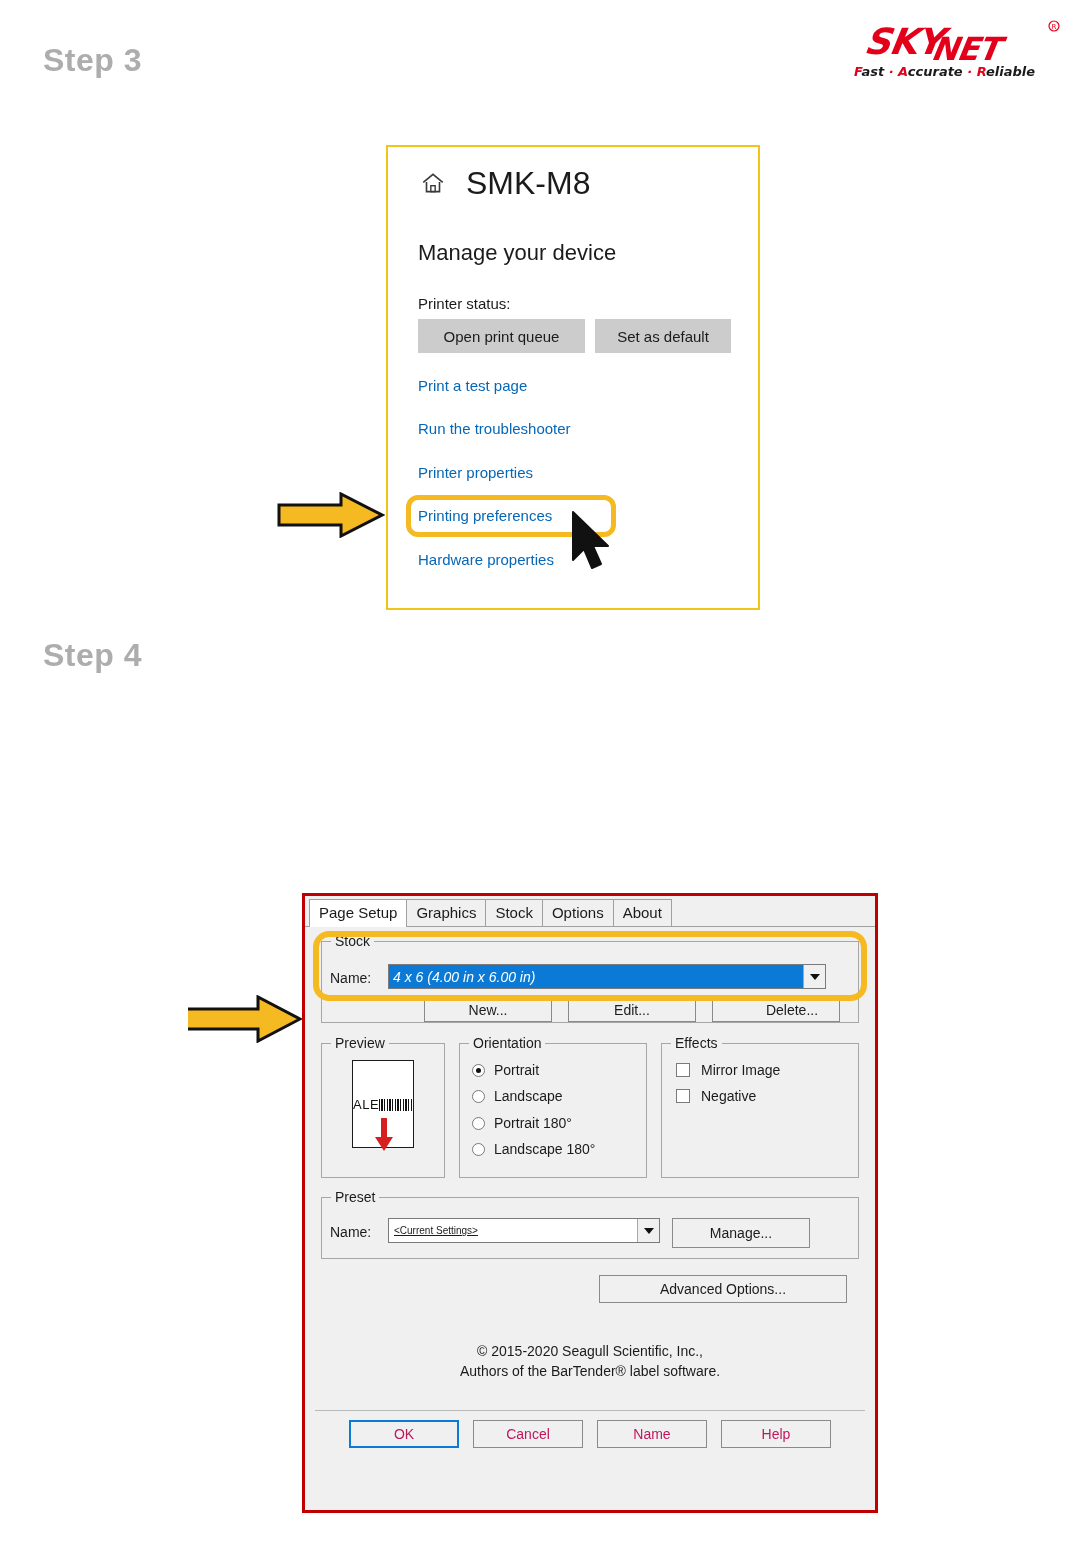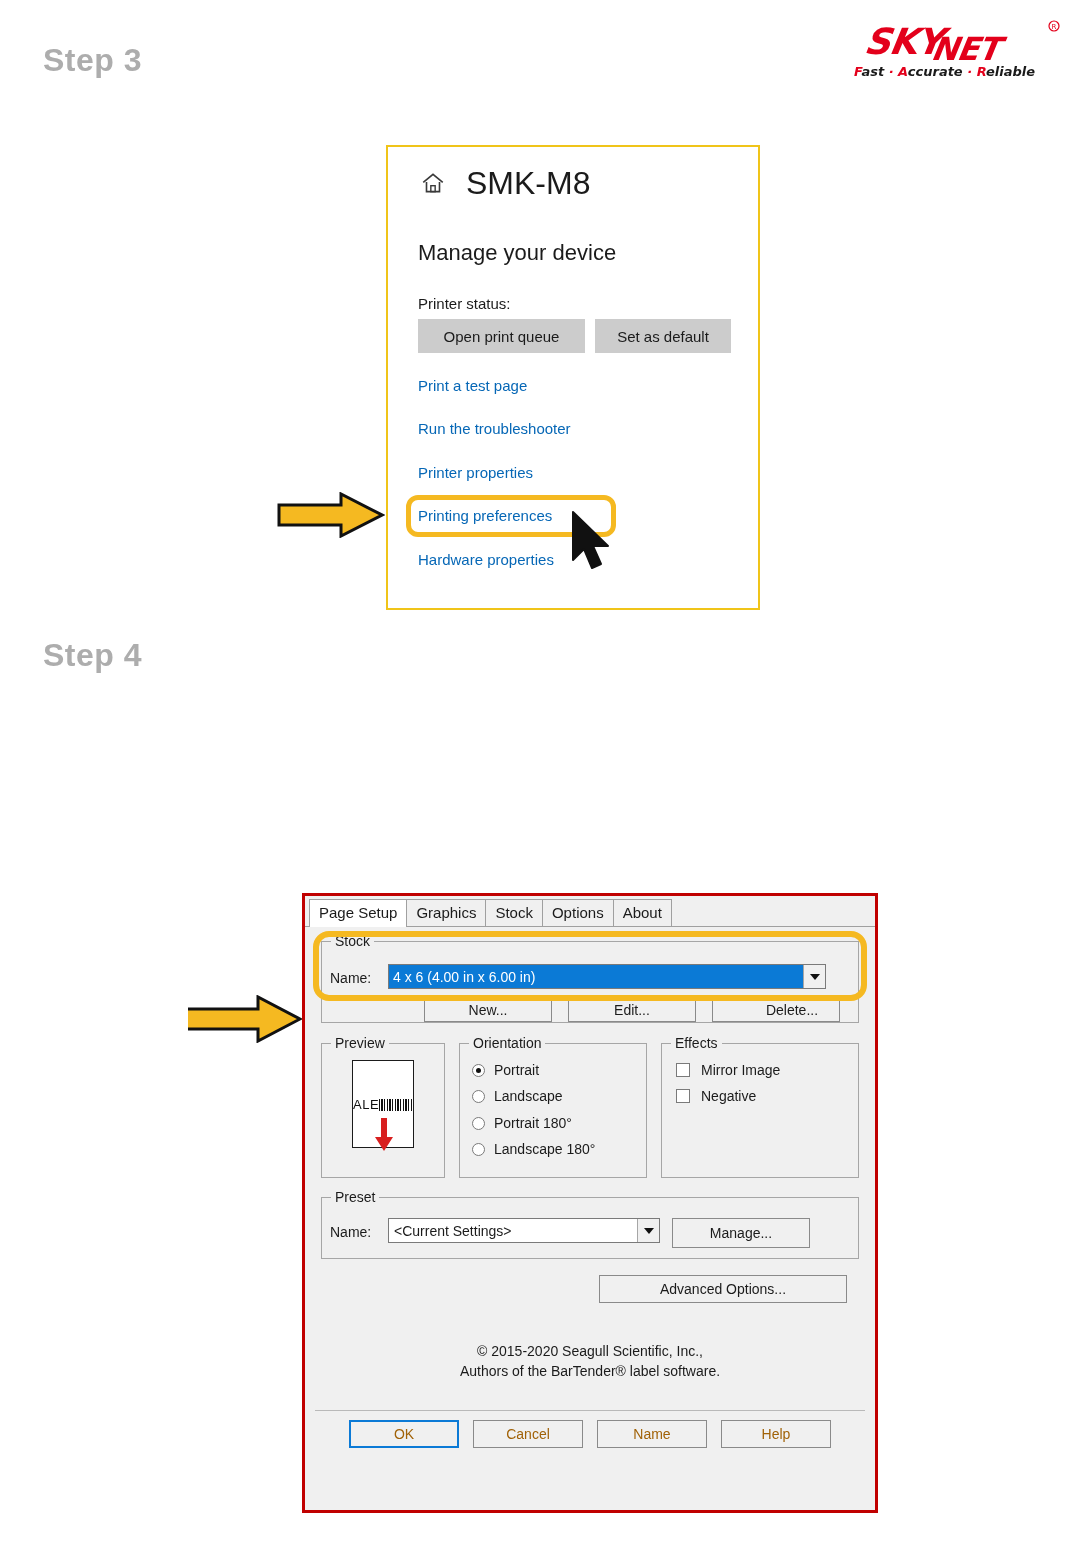--- a/index.html
+++ b/index.html
@@ -119,21 +119,21 @@
     position:absolute;top:-9px;left:9px;background:#f0f0f0;
     padding:0 4px;font-size:14px;color:#1b1b1b;
   }
   .fld-label{position:absolute;font-size:14px;color:#1b1b1b;}
 
   #grp-stock{left:16px;top:14px;width:538px;height:82px;}
   #stock-name-label{left:8px;top:28px;}
   #stock-combo{
     position:absolute;left:66px;top:22px;width:438px;height:25px;
     background:#ffffff;border:1px solid #7a7a7a;box-sizing:border-box;
-    display:flex;align-items:stretch;cursor:pointer;
+    display:flex;align-items:stretch;cursor:pointer;font-style:italic;
   }
   #stock-combo .sel-text{
     flex:1;background:#0b7ad6;color:#ffffff;font-size:14px;
     display:flex;align-items:center;padding-left:4px;
     font-family:"Liberation Sans", sans-serif;
   }
   .combo-arrow{
     width:21px;background:#f0f0f0;border-left:1px solid #a6a6a6;
     display:flex;align-items:center;justify-content:center;cursor:pointer;
   }
@@ -197,38 +197,38 @@
   #eff-0{top:18px;} #eff-1{top:44px;}
 
   #grp-preset{left:16px;top:270px;width:538px;height:62px;}
   #preset-name-label{left:8px;top:26px;}
   #preset-combo{
     position:absolute;left:66px;top:20px;width:272px;height:25px;
     background:#ffffff;border:1px solid #7a7a7a;box-sizing:border-box;
     display:flex;align-items:stretch;cursor:pointer;
   }
   #preset-combo .sel-text{
-    flex:1;color:#1b1b1b;font-size:14px;display:flex;align-items:center;
-    padding-left:5px;font-family:"Liberation Sans", sans-serif;
+    flex:1;color:#1b1b1b;font-size:10px;display:flex;align-items:center;
+    padding-left:5px;font-family:"Liberation Sans", sans-serif;text-decoration:underline;
   }
   #btn-manage{left:350px;top:20px;width:138px;height:30px;}
   #btn-advanced{left:294px;top:348px;width:248px;height:28px;}
 
   #copyright{
     position:absolute;left:0;right:0;top:414px;text-align:center;
     font-size:14px;color:#1b1b1b;line-height:1.45;
   }
   #dlg-footer{
     position:absolute;left:10px;right:10px;bottom:6px;height:46px;
     border-top:1px solid #b9b9b9;display:flex;align-items:center;
     justify-content:center;gap:14px;
   }
   .foot-btn{
     width:110px;height:28px;background:#f0f0f0;border:1px solid #8a8a8a;
-    box-sizing:border-box;font-size:14px;color:#a16207;cursor:pointer;
+    box-sizing:border-box;font-size:14px;color:#be185d;cursor:pointer;
     display:flex;align-items:center;justify-content:center;
     font-family:"Liberation Sans", sans-serif;
   }
   .foot-btn.default{border:2px solid #0b7ad6;}
 </style>
 </head>
 <body>
 
 <div class="step-label" id="step3-label">Step 3</div>
 

